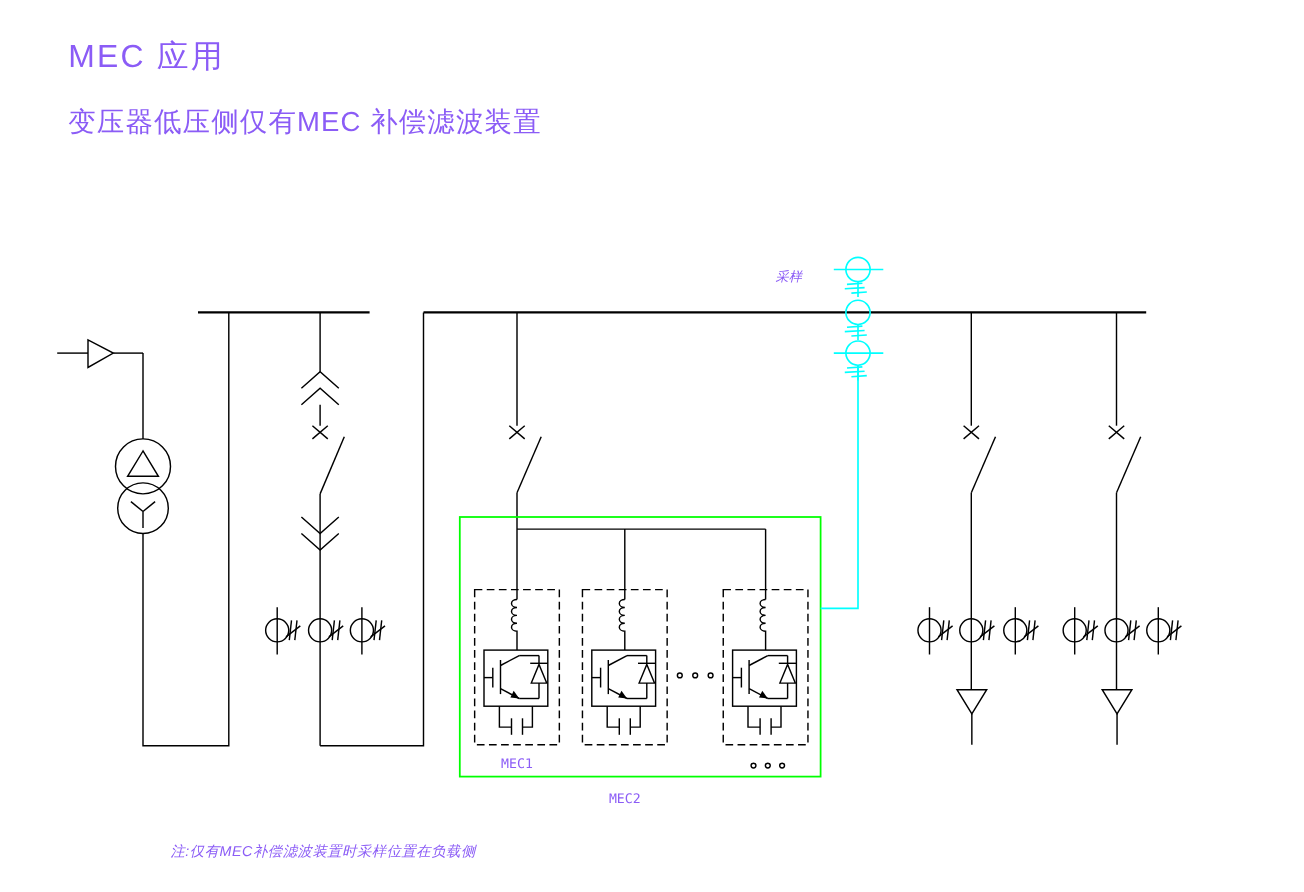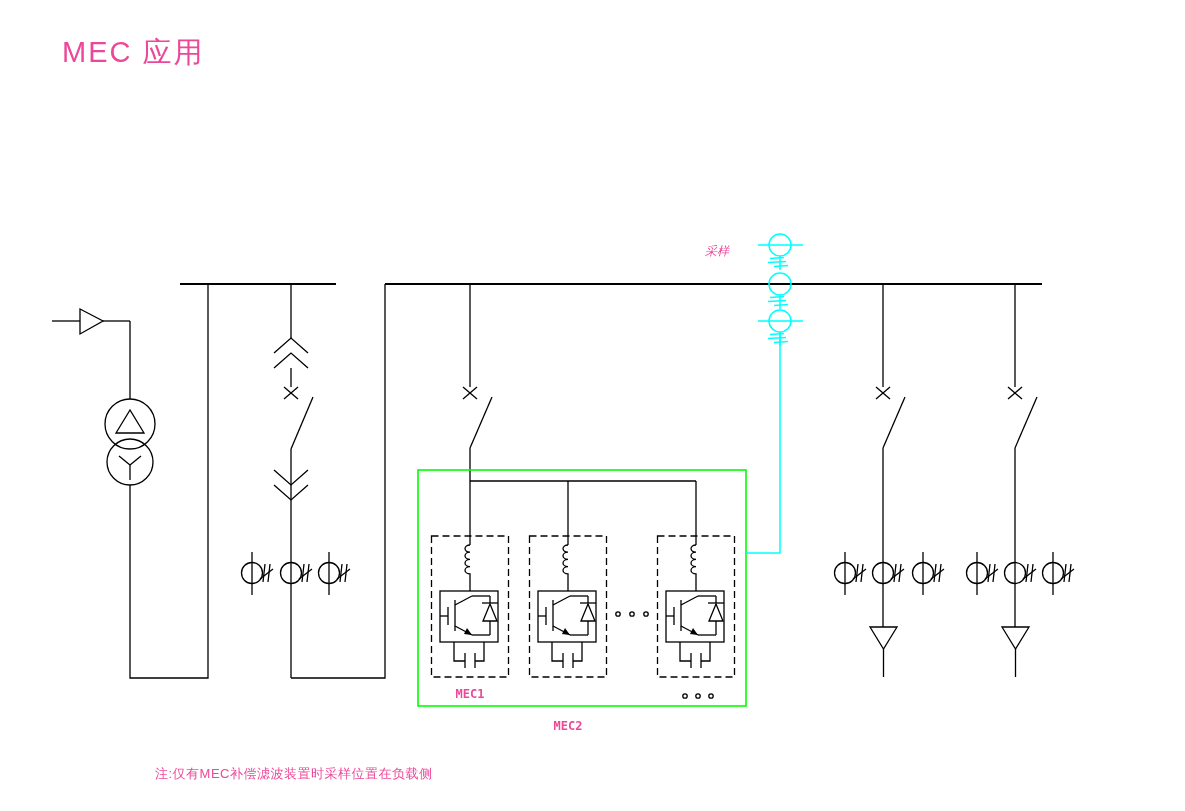--- a/index.html
+++ b/index.html
@@ -1,24 +1,24 @@
 <!DOCTYPE html>
 <html><head>
 <meta charset="utf-8">
 <style>
   html,body{margin:0;padding:0;background:#ffffff;}
   .canvas{position:relative;width:1185px;height:811px;background:#fff;overflow:hidden;
           font-family:"Liberation Sans",sans-serif;}
   .canvas svg{position:absolute;left:0;top:0;}
-  .lbl{position:absolute;color:#ec4899;white-space:nowrap;line-height:1;}
+  .lbl{position:absolute;color:#8b5cf6;white-space:nowrap;line-height:1;}
   .title{left:62px;top:38px;font-size:29px;letter-spacing:2px;}
   .subtitle{left:62px;top:99px;font-size:25px;letter-spacing:1px;}
-  .note{left:155px;top:767px;font-size:13px;letter-spacing:0.5px;}
+  .note{left:155px;top:767px;font-size:13px;letter-spacing:0.5px;font-style:italic;}
   .sampling{left:705px;top:245px;font-size:12px;font-style:italic;}
-  .meclbl{font-size:12px;width:50px;text-align:center;font-family:"DejaVu Sans Mono","Liberation Sans",monospace;font-weight:bold;}
+  .meclbl{font-size:12px;width:50px;text-align:center;font-family:"DejaVu Sans Mono","Liberation Sans",monospace;}
   .mec1{left:445px;top:688px;}
   .mec2{left:543px;top:720px;}
 </style>
 </head>
 <body>
 
 <div class="canvas">
 
 <svg width="1185" height="811" viewBox="0 0 1185 811">
   <defs>
@@ -180,18 +180,19 @@
     <line x1="758" y1="245" x2="803" y2="245"></line>
     <use href="#sym-sct" transform="translate(780,245)"></use>
     <use href="#sym-sct" transform="translate(780,284)"></use>
     <line x1="758" y1="321" x2="803" y2="321"></line>
     <use href="#sym-sct" transform="translate(780,321)"></use>
     <polyline points="780,332 780,553 746,553"></polyline>
   </g>
 </svg>
 
 <div class="lbl title">MEC 应用</div>
+<div class="lbl subtitle">变压器低压侧仅有MEC 补偿滤波装置</div>
 <div class="lbl sampling">采样</div>
 <div class="lbl meclbl mec1">MEC1</div>
 <div class="lbl meclbl mec2">MEC2</div>
 <div class="lbl note">注:仅有MEC补偿滤波装置时采样位置在负载侧</div>
 
 </div>
 
 </body></html>

